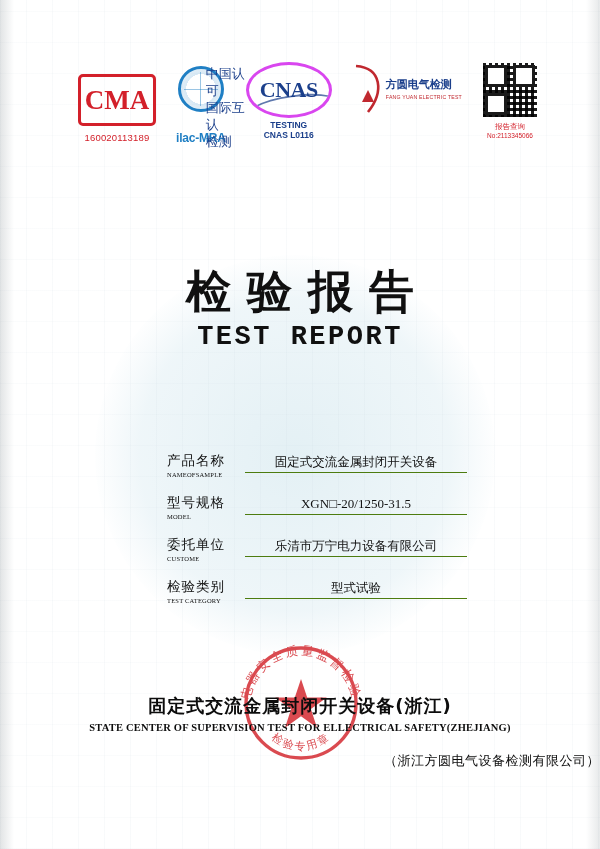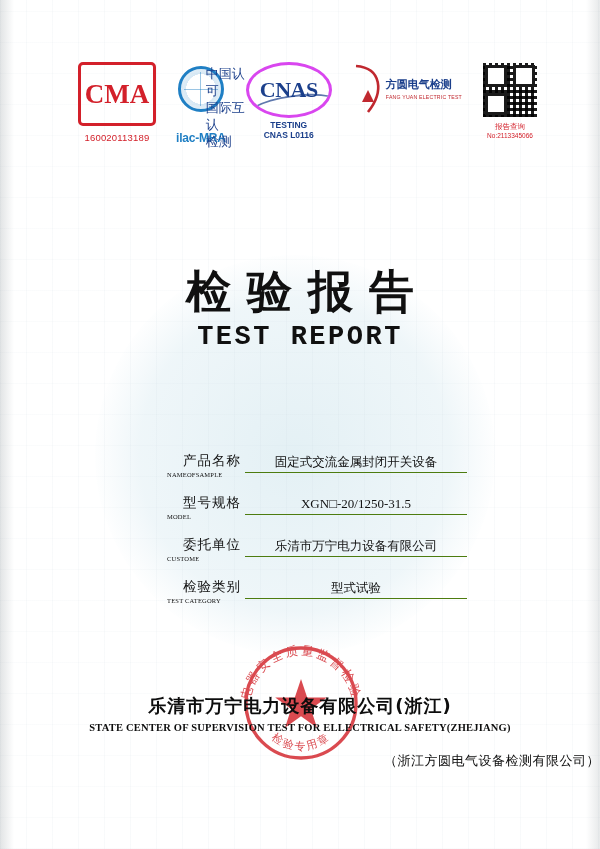--- a/index.html
+++ b/index.html
@@ -57,28 +57,29 @@
   }
   .logo-cell {
     display: flex;
     flex-direction: column;
     align-items: center;
   }
 
   
   .cma-box {
     width: 78px;
-    height: 64px;
+    height: 52px;
     border: 3px solid #d3202a;
     border-radius: 5px;
     position: relative;
     display: flex;
     align-items: center;
     justify-content: center;
     box-sizing: border-box;
+    margin-top: 12px;
   }
   .cma-box .cma-text {
     font-family: "Liberation Serif", serif;
     font-weight: bold;
     font-size: 27px;
     color: #d3202a;
     letter-spacing: 0px;
     line-height: 1;
   }
   .cma-num {
@@ -286,21 +287,20 @@
     left: 0;
     top: 0;
     width: 74px;
   }
   .label-cn {
     font-family: "DejaVu Sans", sans-serif;
     font-size: 13.5px;
     color: #111;
     letter-spacing: 1px;
     white-space: nowrap;
-    text-align: right;
   }
   .label-en {
     font-family: "Liberation Serif", serif;
     font-size: 6.5px;
     color: #111;
     letter-spacing: 0.2px;
     margin-top: 1px;
     white-space: nowrap;
   }
   .field-value {
@@ -481,17 +481,17 @@
           <textPath href="#sealArcTop" startOffset="50%" text-anchor="middle">国家电器安全质量监督检验中心</textPath>
         </text>
         <text font-family="DejaVu Sans, sans-serif" font-size="11" fill="#d2232a" letter-spacing="2">
           <textPath href="#sealArcBottom" startOffset="50%" text-anchor="middle">检验专用章</textPath>
         </text>
         <polygon points="70,46 76.2,64.6 95.8,64.6 79.9,76.1 86,94.7 70,83.2 54,94.7 60.1,76.1 44.2,64.6 63.8,64.6" fill="#d2232a"></polygon>
       </g>
     </svg>
   </div>
 
-  <div id="footer-cn">乐清市万宁电力设备有限公司(浙江)</div>
+  <div id="footer-cn">固定式交流金属封闭开关设备(浙江)</div>
   <div id="footer-en">STATE CENTER OF SUPERVISION TEST FOR ELLECTRICAL SAFETY(ZHEJIANG)</div>
   <div id="footer-sub">（浙江方圆电气设备检测有限公司）</div>
 
 </div>
 
 </body></html>

